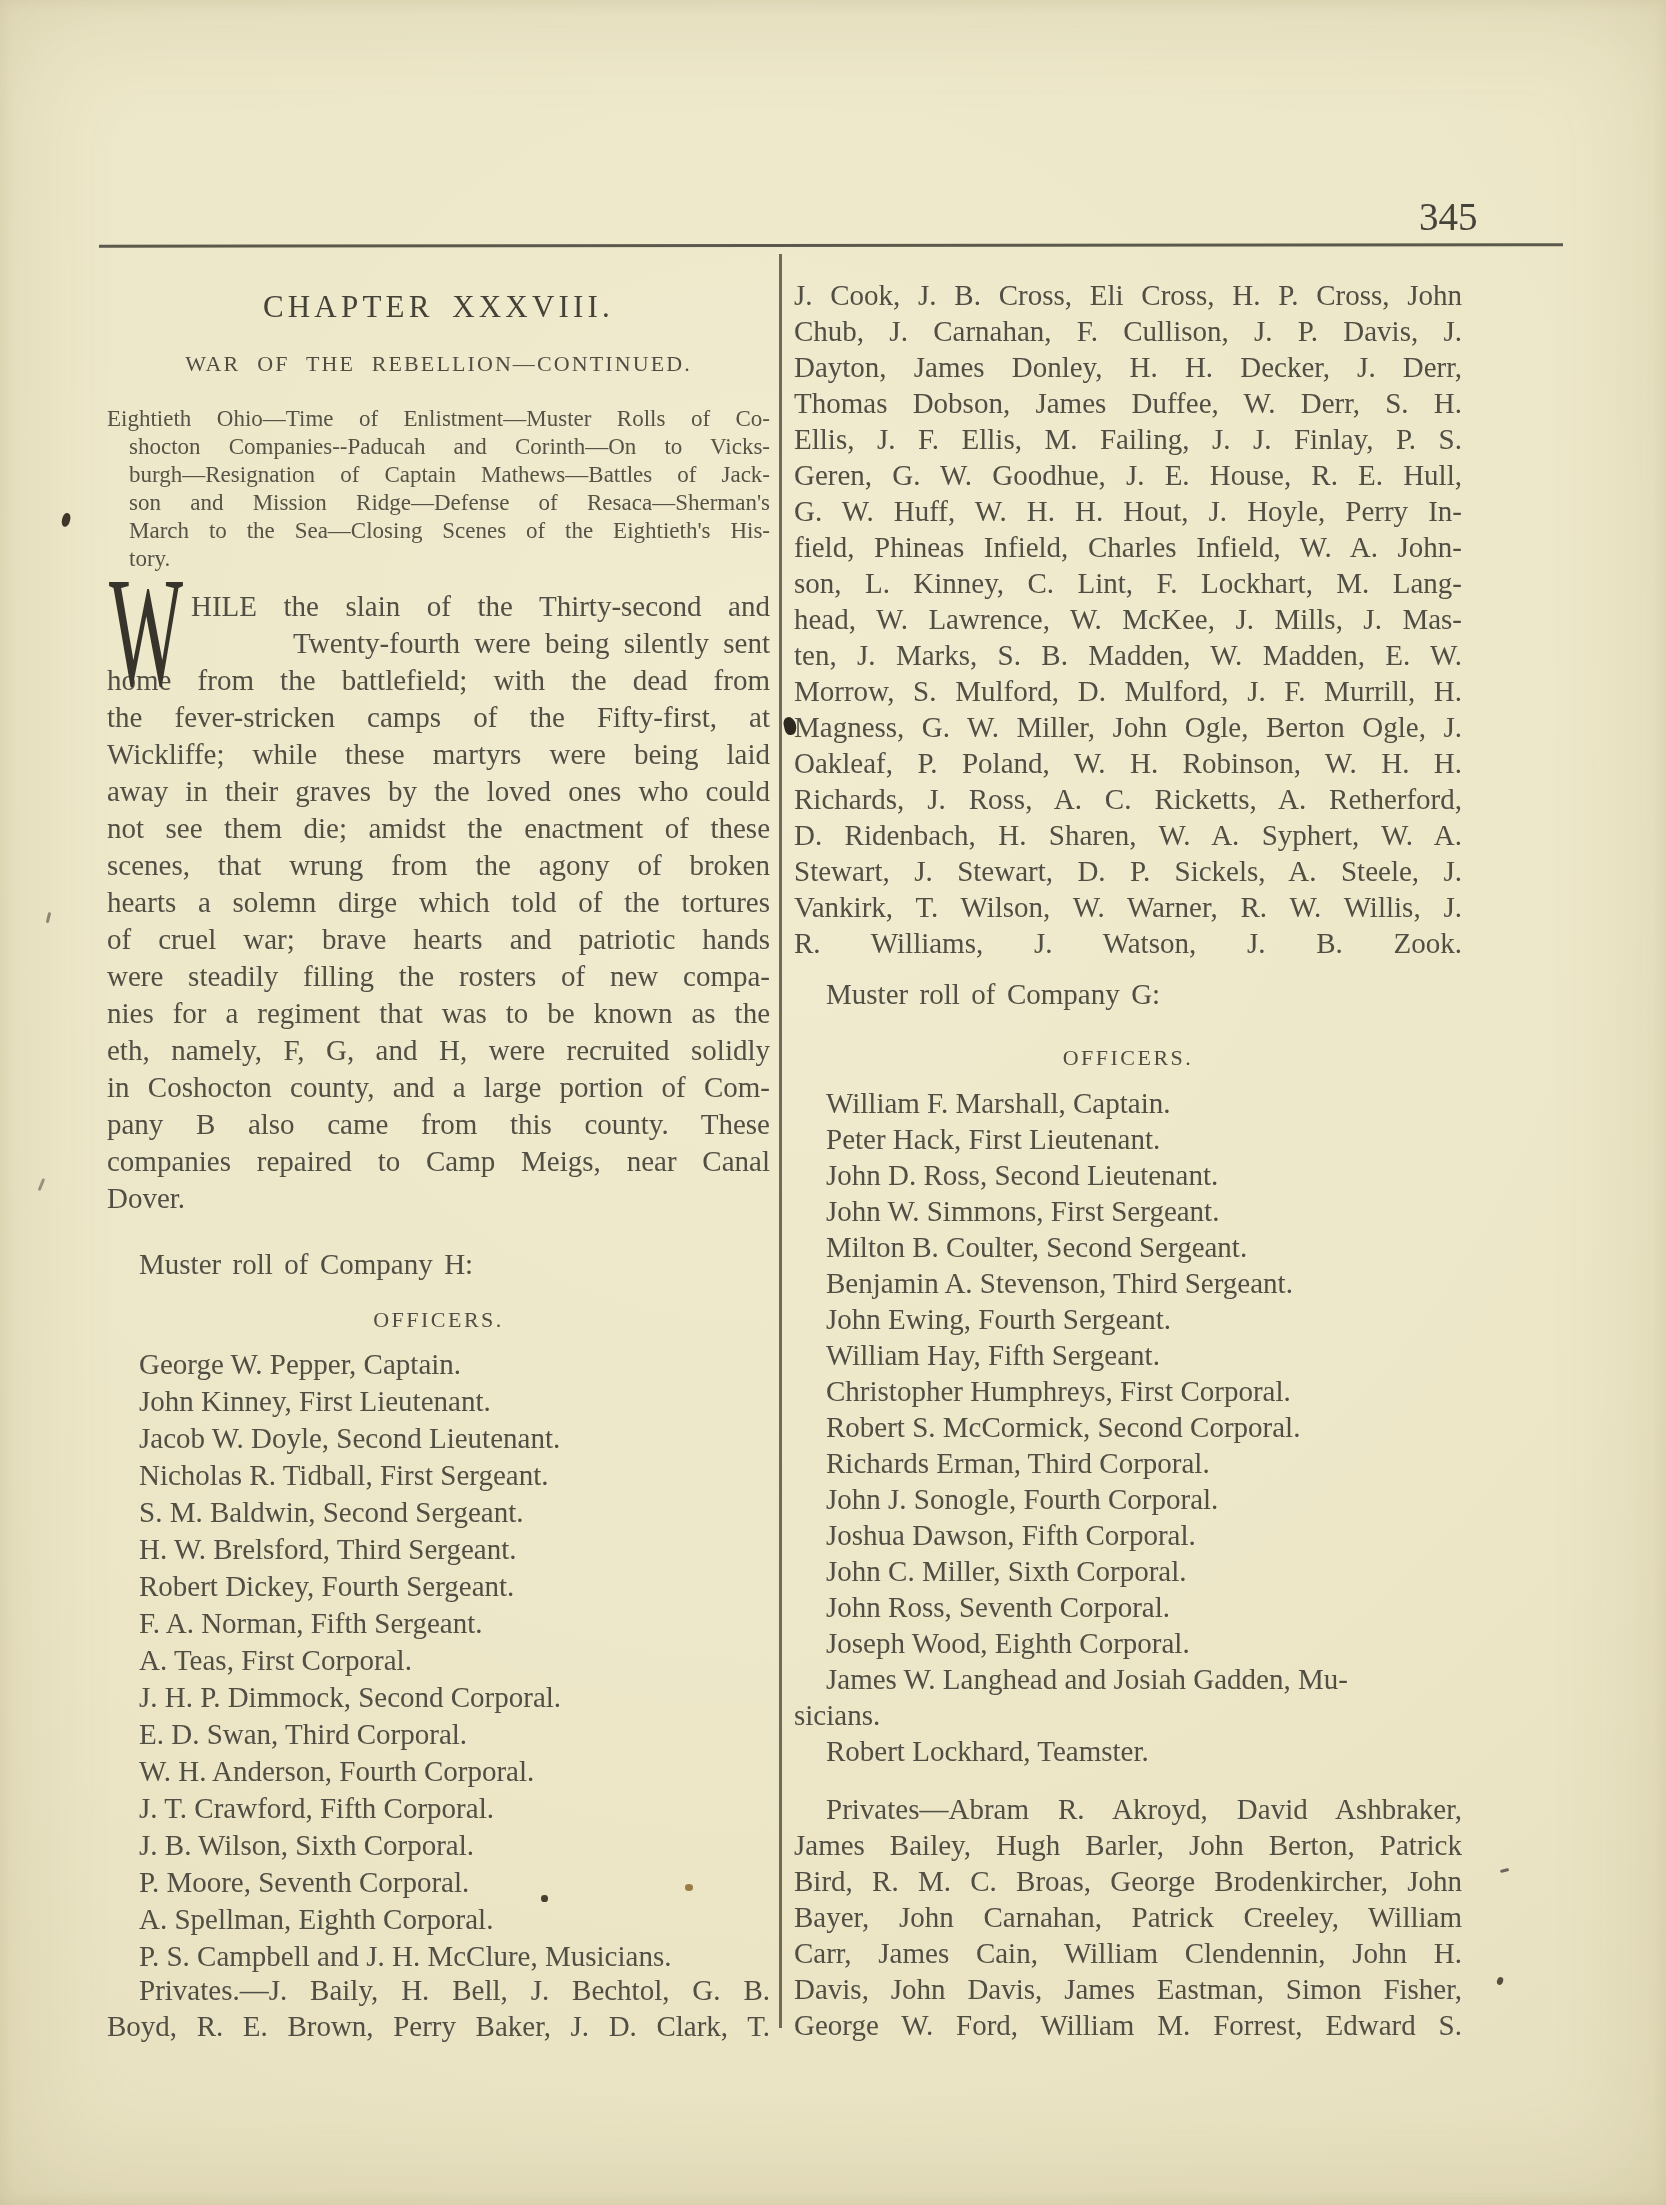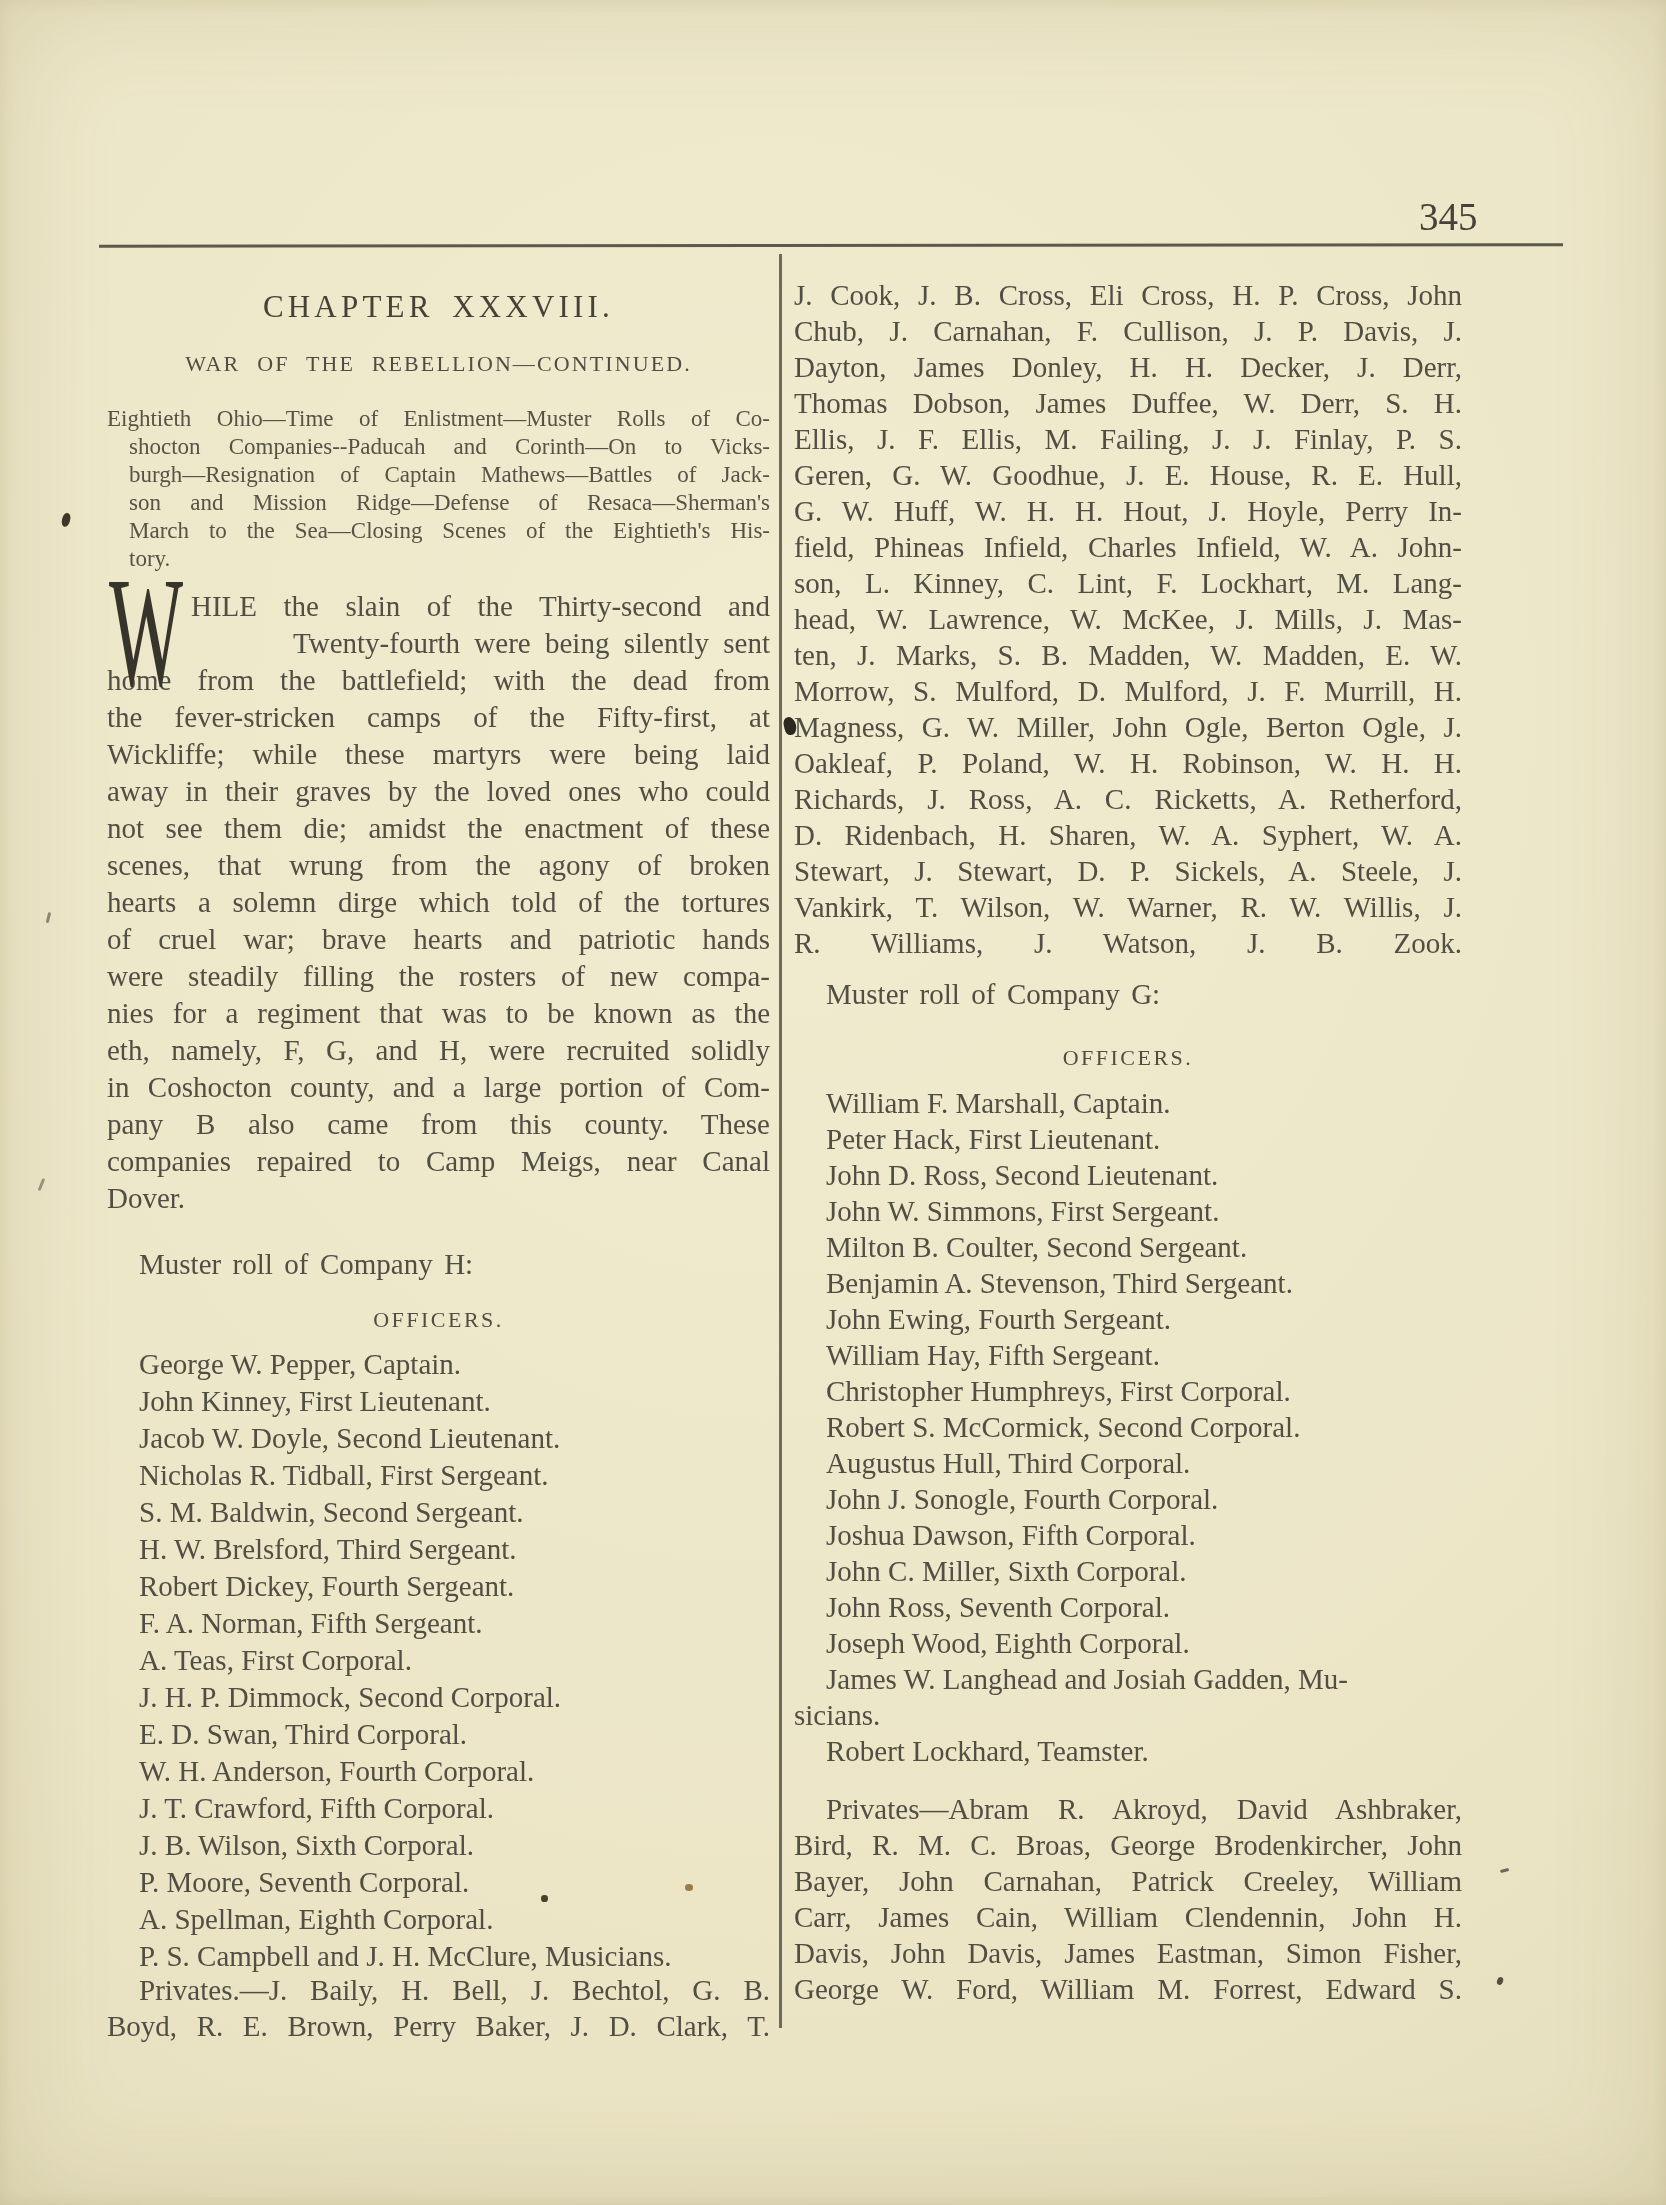--- a/index.html
+++ b/index.html
@@ -199,35 +199,36 @@
           <div>William F. Marshall, Captain.</div>
           <div>Peter Hack, First Lieutenant.</div>
           <div>John D. Ross, Second Lieutenant.</div>
           <div>John W. Simmons, First Sergeant.</div>
           <div>Milton B. Coulter, Second Sergeant.</div>
           <div>Benjamin A. Stevenson, Third Sergeant.</div>
           <div>John Ewing, Fourth Sergeant.</div>
           <div>William Hay, Fifth Sergeant.</div>
           <div>Christopher Humphreys, First Corporal.</div>
           <div>Robert S. McCormick, Second Corporal.</div>
-          <div>Augustus Hull, Third Corporal.</div>
+          <div>Richards Erman, Third Corporal.</div>
           <div>John J. Sonogle, Fourth Corporal.</div>
           <div>Joshua Dawson, Fifth Corporal.</div>
           <div>John C. Miller, Sixth Corporal.</div>
           <div>John Ross, Seventh Corporal.</div>
           <div>Joseph Wood, Eighth Corporal.</div>
         </div>
       <div class="indent">James W. Langhead and Josiah Gadden, Mu-</div>
       <div class="flush">sicians.</div>
       <div class="indent">Robert Lockhard, Teamster.</div>
     </div>
 
     <div class="abs privates-g">
       <div class="jline priv-first"><span class="ital">Privates</span><span>—</span><span>Abram R. Akroyd, David Ashbraker,</span></div>
       <div class="priv-lines">
+          <div>James Bailey, Hugh Barler, John Berton, Patrick</div>
           <div>Bird, R. M. C. Broas, George Brodenkircher, John</div>
           <div>Bayer, John Carnahan, Patrick Creeley, William</div>
           <div>Carr, James Cain, William Clendennin, John H.</div>
           <div>Davis, John Davis, James Eastman, Simon Fisher,</div>
           <div>George W. Ford, William M. Forrest, Edward S.</div>
         </div>
     </div>
 
   </div>
 

